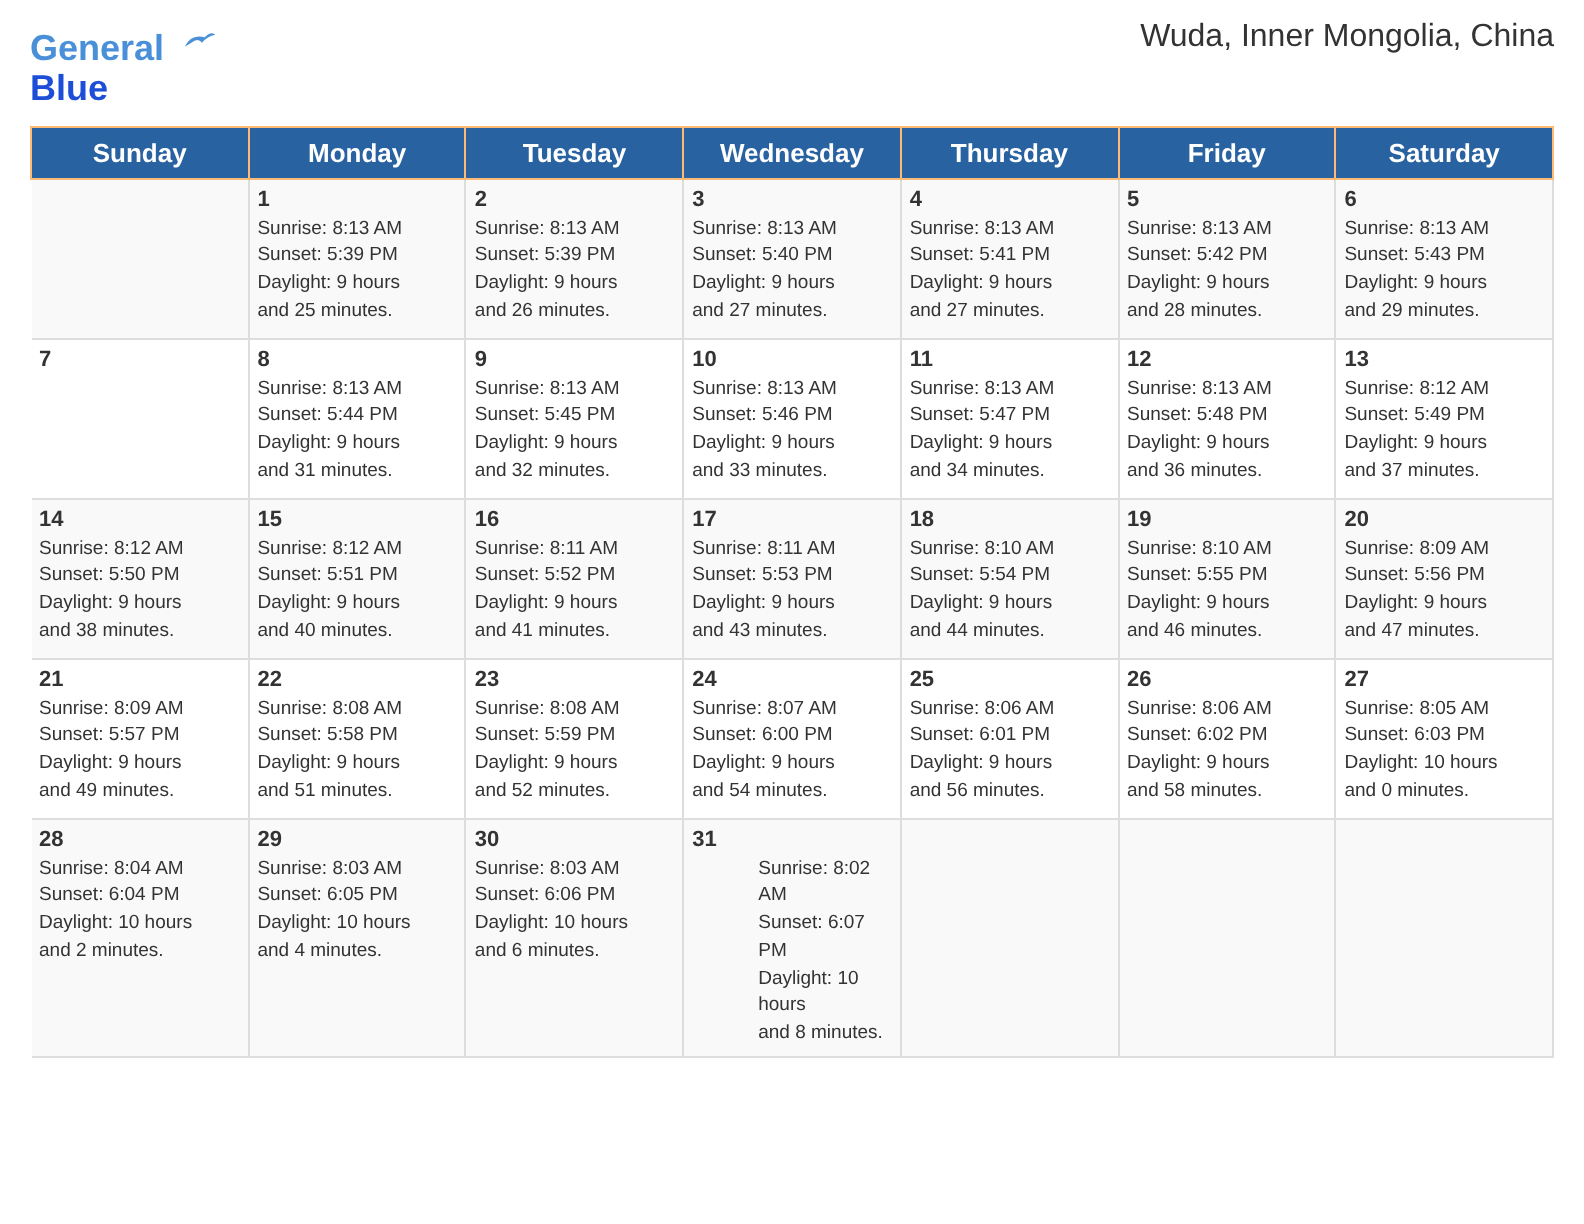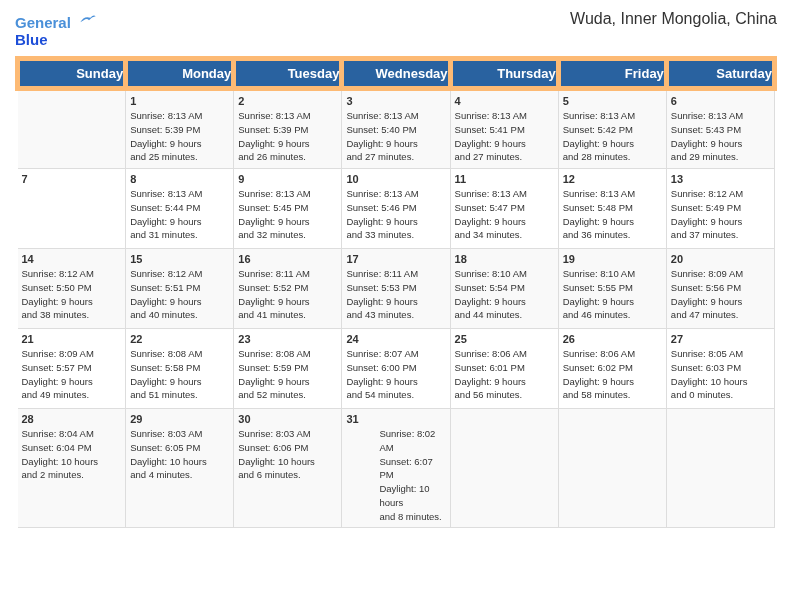--- a/index.html
+++ b/index.html
@@ -20,21 +20,21 @@
       justify-content: space-between;
       align-items: flex-start;
       margin-bottom: 8px;
     }
     .logo {
       display: flex;
       align-items: center;
       margin-top: 5px;
     }
     .logo-text {
-      font-size: 15px;
+      font-size: 18px;
       font-weight: bold;
       color: #1a3a5c;
       line-height: 1.1;
     }
     .logo-text span {
       color: #4a90d9;
     }
     .logo-icon {
       width: 20px;
       height: 20px;
@@ -59,22 +59,22 @@
       table-layout: fixed;
     }
     thead tr {
       background-color: #2962a0;
       color: white;
     }
     thead th {
       padding: 5px 0;
       font-size: 13px;
       font-weight: bold;
-      text-align: right;
-      border: 5px solid #fdba74;
+      text-align: center;
+      border: 1px solid #fdba74;
     }
     tbody tr {
       border-bottom: 1px solid #ccc;
     }
     tbody td {
       padding: 4px 4px;
       font-size: 9.5px;
       color: #333;
       vertical-align: top;
       border-right: 1px solid #ddd;

